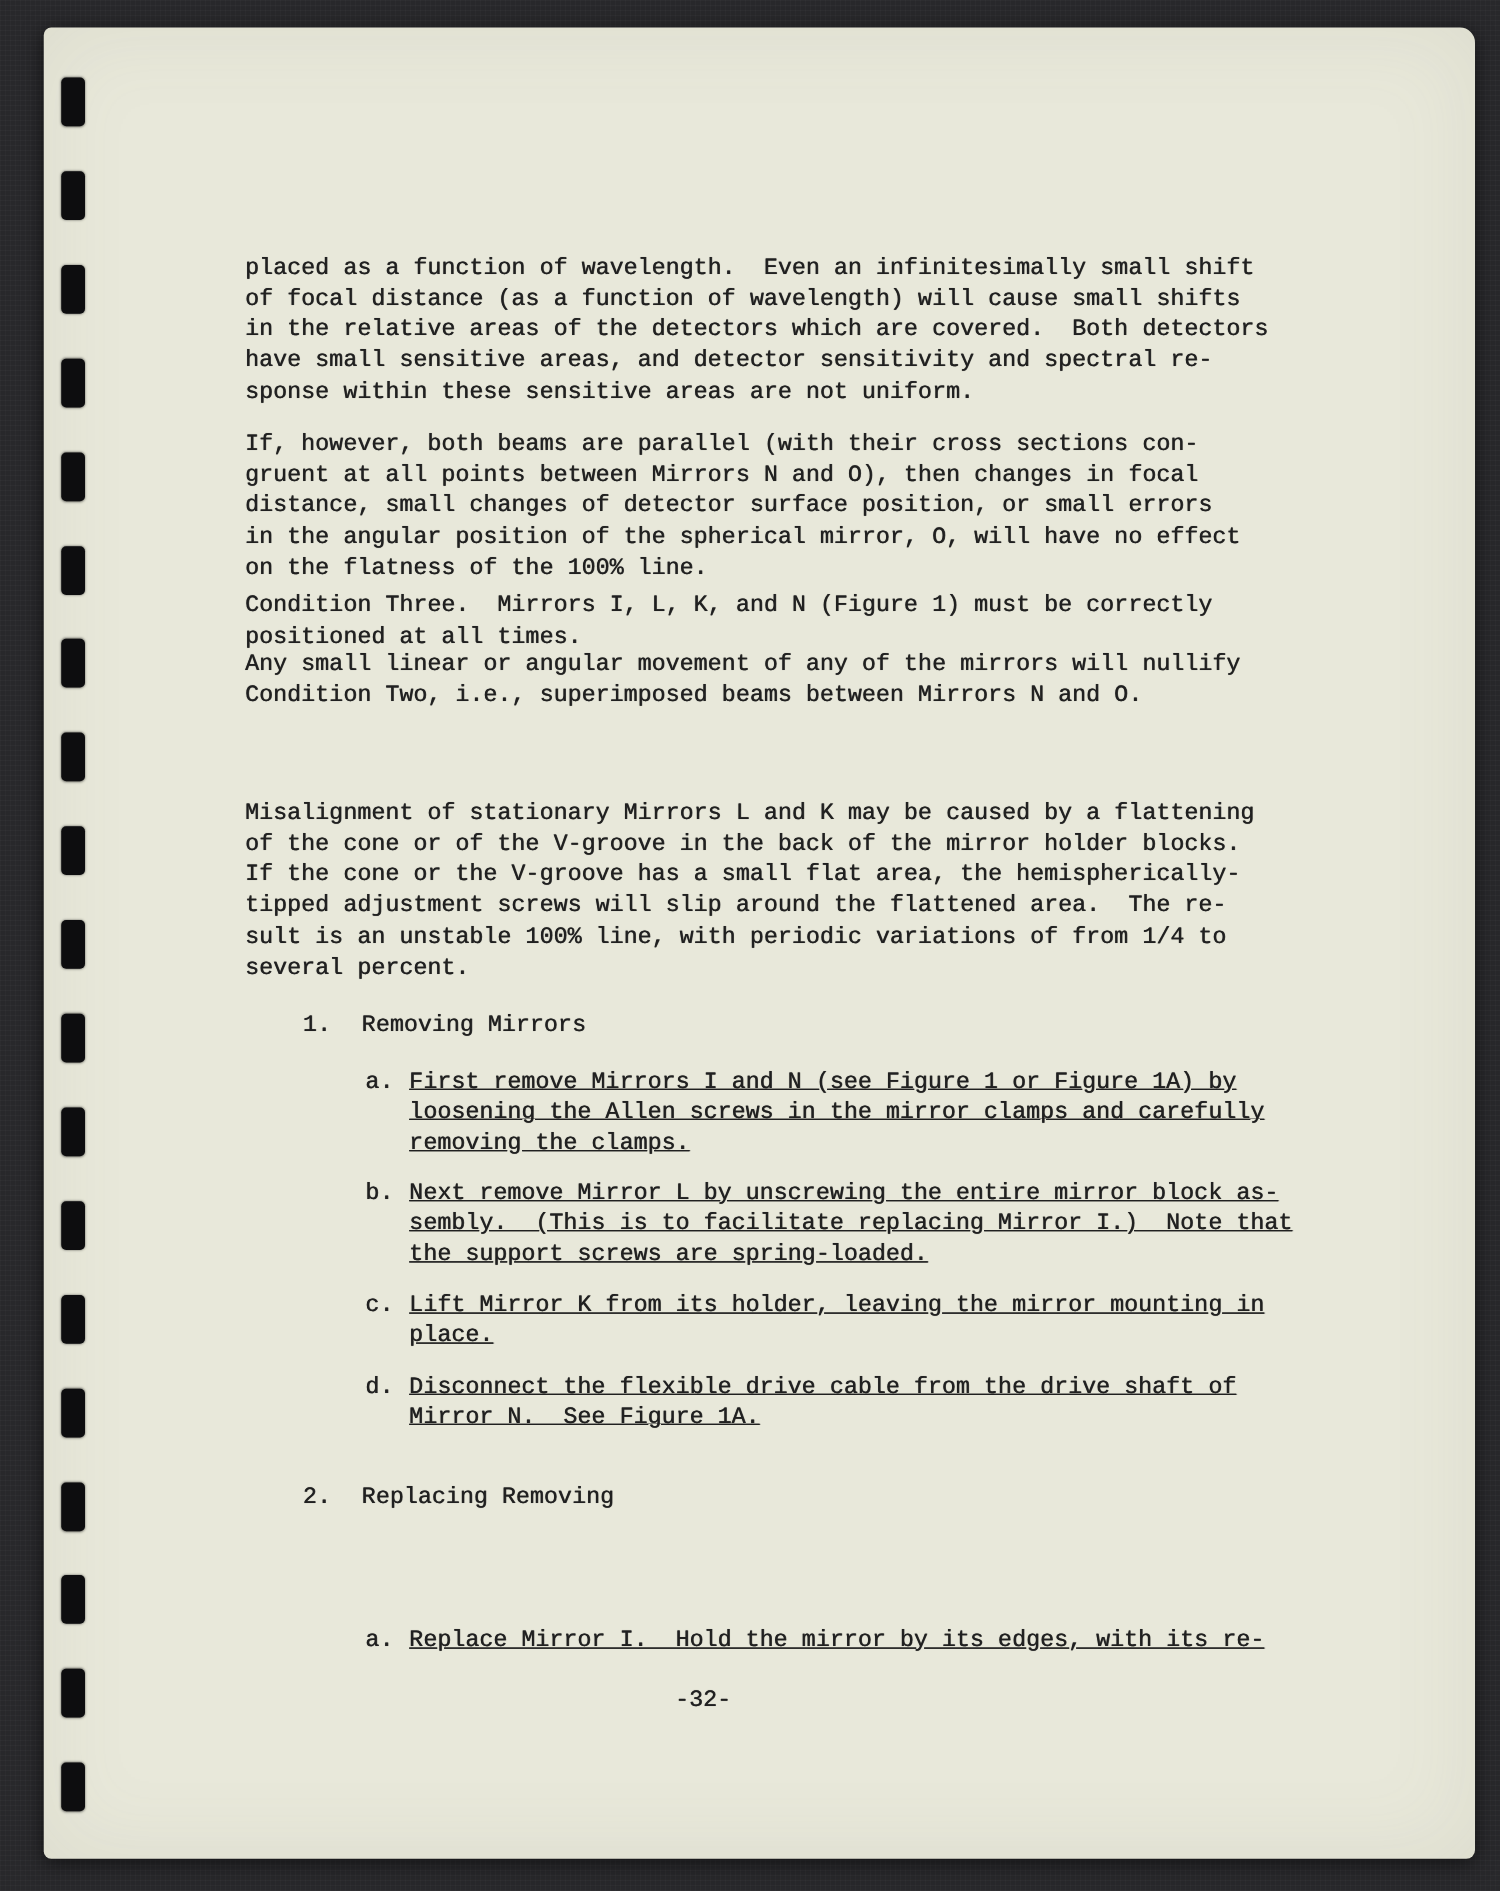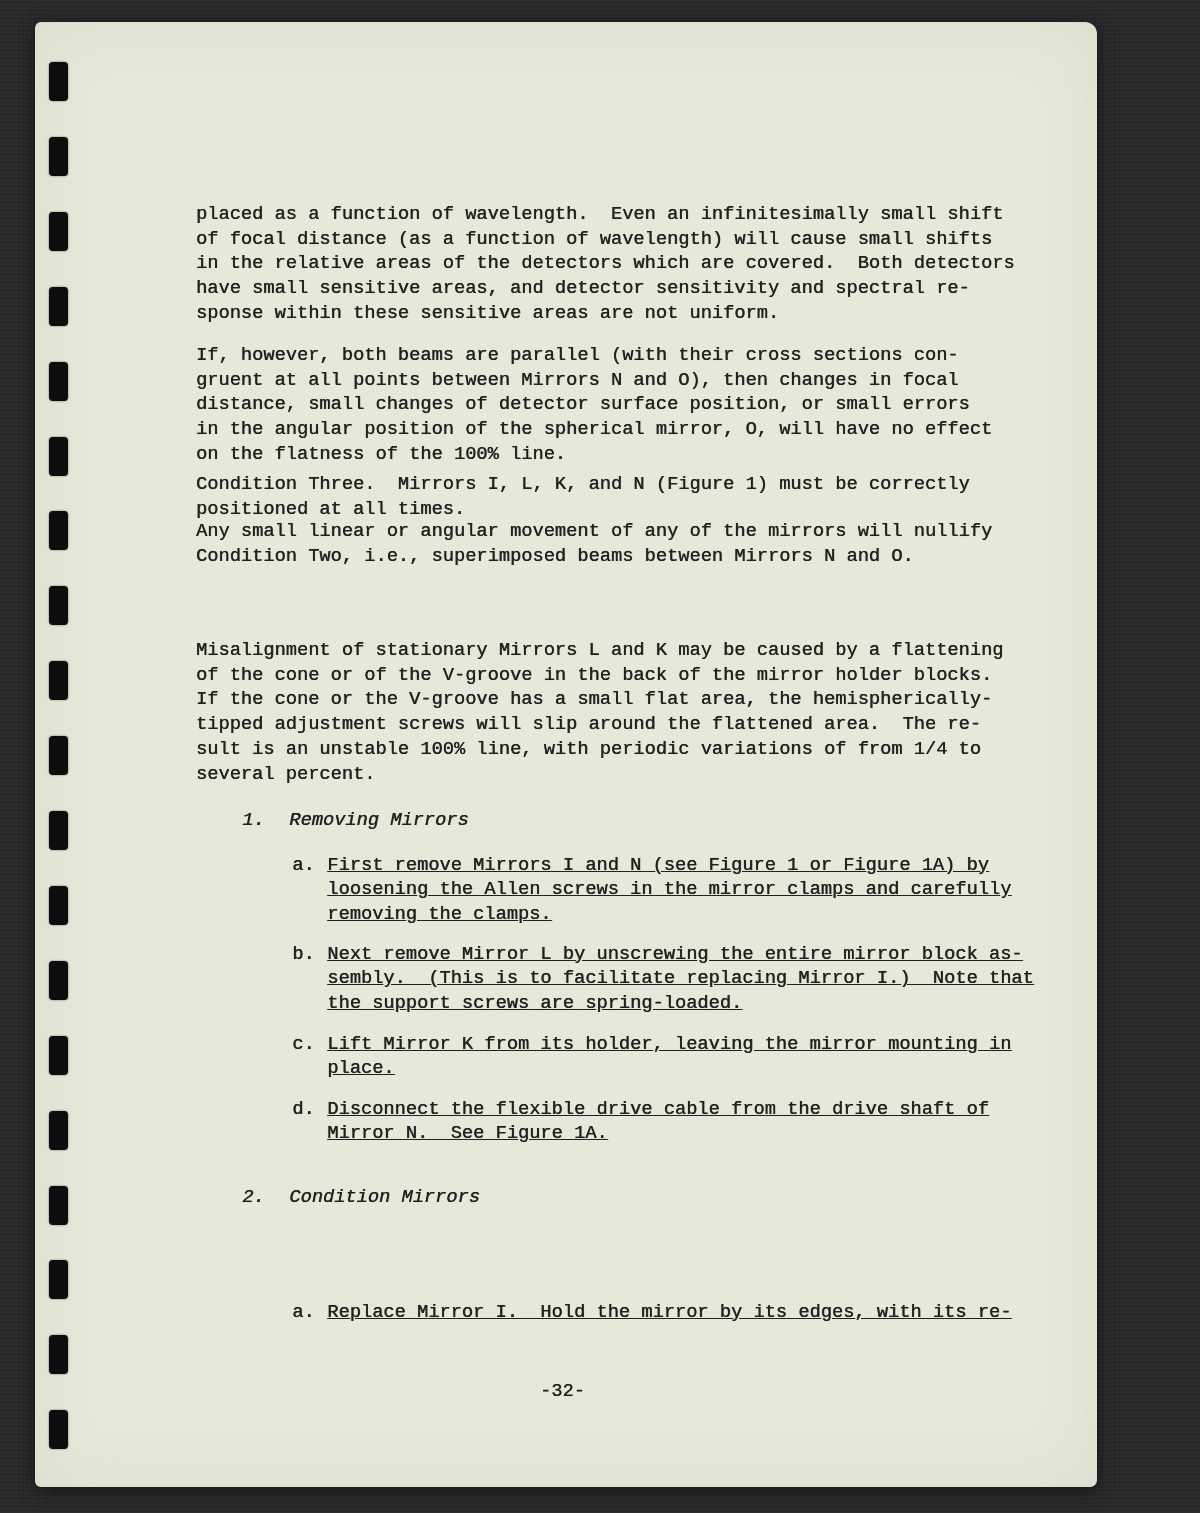--- a/index.html
+++ b/index.html
@@ -19,21 +19,21 @@
   .stage {
     position: absolute; inset: 0;
     background:
       repeating-linear-gradient(0deg, rgba(255,255,255,0.025) 0 1px, transparent 1px 4px),
       repeating-linear-gradient(90deg, rgba(255,255,255,0.02) 0 1px, transparent 1px 4px),
       var(--bg);
   }
   .paper {
     position: absolute;
     left: 35px; top: 22px;
-    width: 1062px; height: 1465px;
+    width: 1145px; height: 1465px;
     background: var(--paper);
     border-radius: 6px 12px 7px 6px;
     box-shadow: 0 3px 16px rgba(0,0,0,0.55), inset 0 0 70px rgba(118,118,96,0.10);
   }
   .hole {
     position: absolute;
     left: 14px;
     width: 19px; height: 39px;
     background: var(--hole);
     border-radius: 4px;
@@ -42,27 +42,27 @@
   .txt {
     position: absolute;
     color: var(--ink);
     font-size: 18.7px;
     line-height: 24.7px;
     white-space: pre;
     text-shadow: 0.4px 0 0 rgba(32,32,32,0.75), 0 0 0.7px rgba(32,32,32,0.45);
     letter-spacing: 0;
   }
   .para { left: 161px; }
-  .sec-head { left: 140px; font-style: italic; }
+  .sec-head { left: 140px; }
   .sec-num { display: inline-block; width: 47px; }
   .item { left: 190px; }
   .item-label { display: inline-block; width: 35px; vertical-align: top; }
   .item-text { display: inline-block; vertical-align: top; white-space: pre; text-decoration: underline; }
   .intro { left: 143px; text-indent: 54px; }
-  .page-num { left: 505px; margin-top: 31px; }
+  .page-num { left: 505px; }
 </style>
 </head>
 <body>
 
 <div class="stage">
   <div class="paper" id="paper">
 
     <div class="txt para" style="top:180px">placed as a function of wavelength.  Even an infinitesimally small shift
 of focal distance (as a function of wavelength) will cause small shifts
 in the relative areas of the detectors which are covered.  Both detectors
@@ -108,21 +108,21 @@
 sembly.  (This is to facilitate replacing Mirror I.)  Note that
 the support screws are spring-loaded.</span>
     </div>
 
     <div class="txt item" style="top:1050px">
       <span class="item-label">d.</span><span class="item-text">Disconnect the flexible drive cable from the drive shaft of
 Mirror N.  See Figure 1A.</span>
     </div>
 
     <div class="txt sec-head" style="top:1138px">
-      <span class="sec-num">2.</span><span class="sec-title">Condition Mirrors</span>
+      <span class="sec-num">2.</span><span class="sec-title">Replacing Removing</span>
     </div>
 
 
     <div class="txt item" style="top:1253px">
       <span class="item-label">a.</span><span class="item-text">Replace Mirror I.  Hold the mirror by its edges, with its re-</span>
     </div>
 
     <div class="txt page-num" style="top:1326px">-32-</div>
 
   <div class="hole" style="top: 40px;"></div>

